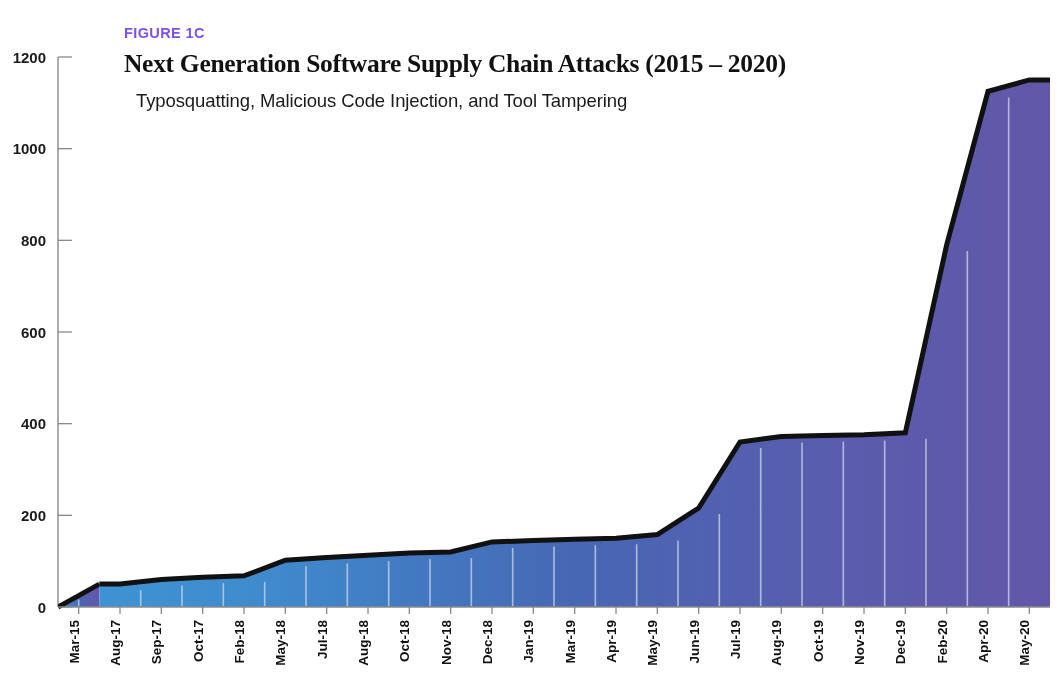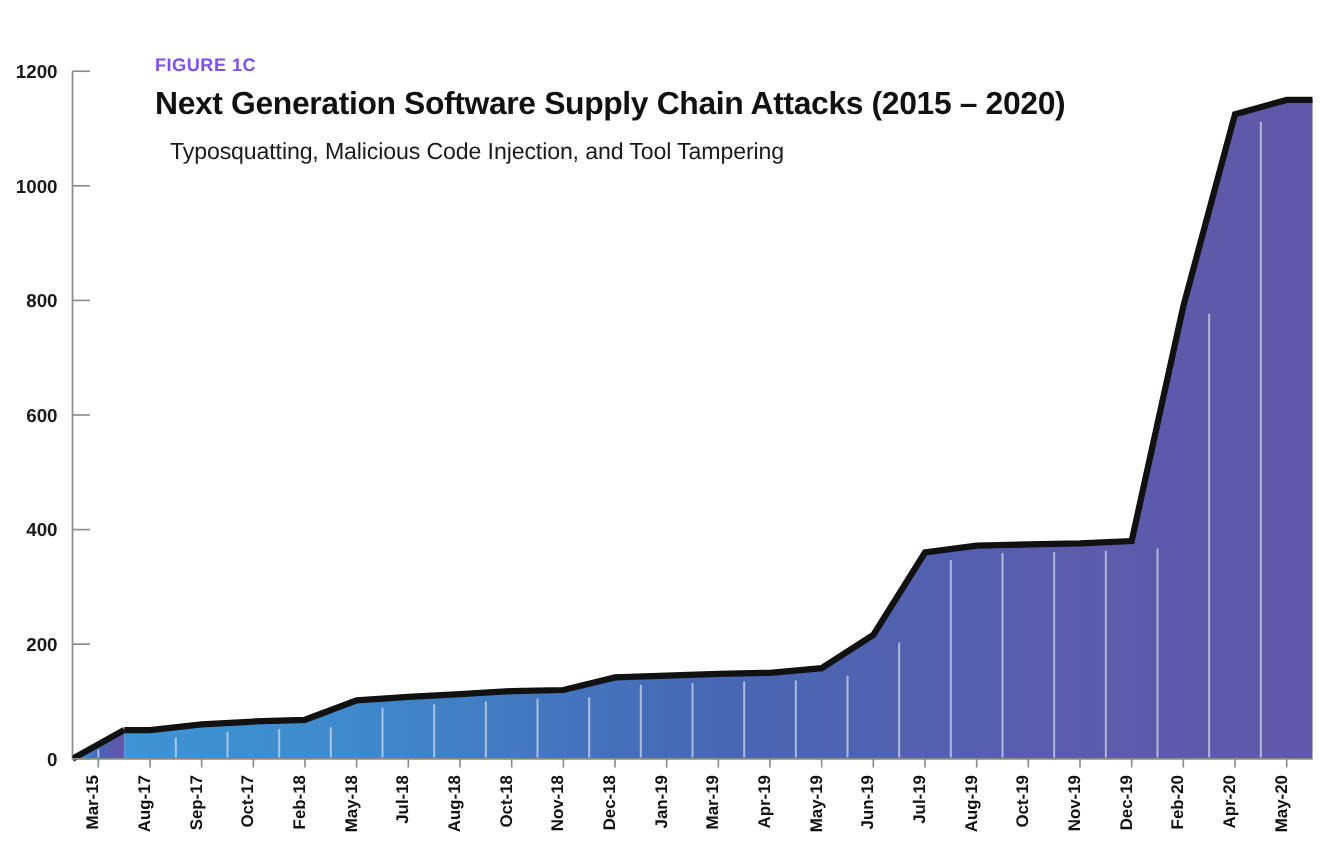--- a/index.html
+++ b/index.html
@@ -17,38 +17,39 @@
   #chart-root {
     position: absolute;
     left: 0; top: 0;
     width: 1060px; height: 686px;
   }
 
   
   .header-block {
     position: absolute;
     left: 124px;
-    top: 46px;
+    top: 26px;
     width: 860px;
   }
   .figure-kicker {
     font-size: 14.5px;
     font-weight: bold;
     letter-spacing: 0.4px;
     color: #7b4ff0;
     margin: 0 0 7px 0;
     line-height: 1.1;
   }
   .chart-title {
     font-size: 25.5px;
     font-weight: bold;
     color: #111111;
     letter-spacing: -0.3px;
     margin: 0 0 9px 0;
     line-height: 1.15;
+    font-family: Liberation Serif, serif;
   }
   .chart-subtitle {
     font-size: 18.5px;
     font-weight: normal;
     color: #1a1a1a;
     letter-spacing: -0.1px;
     margin: 12px;
     line-height: 1.2;
   }
 

